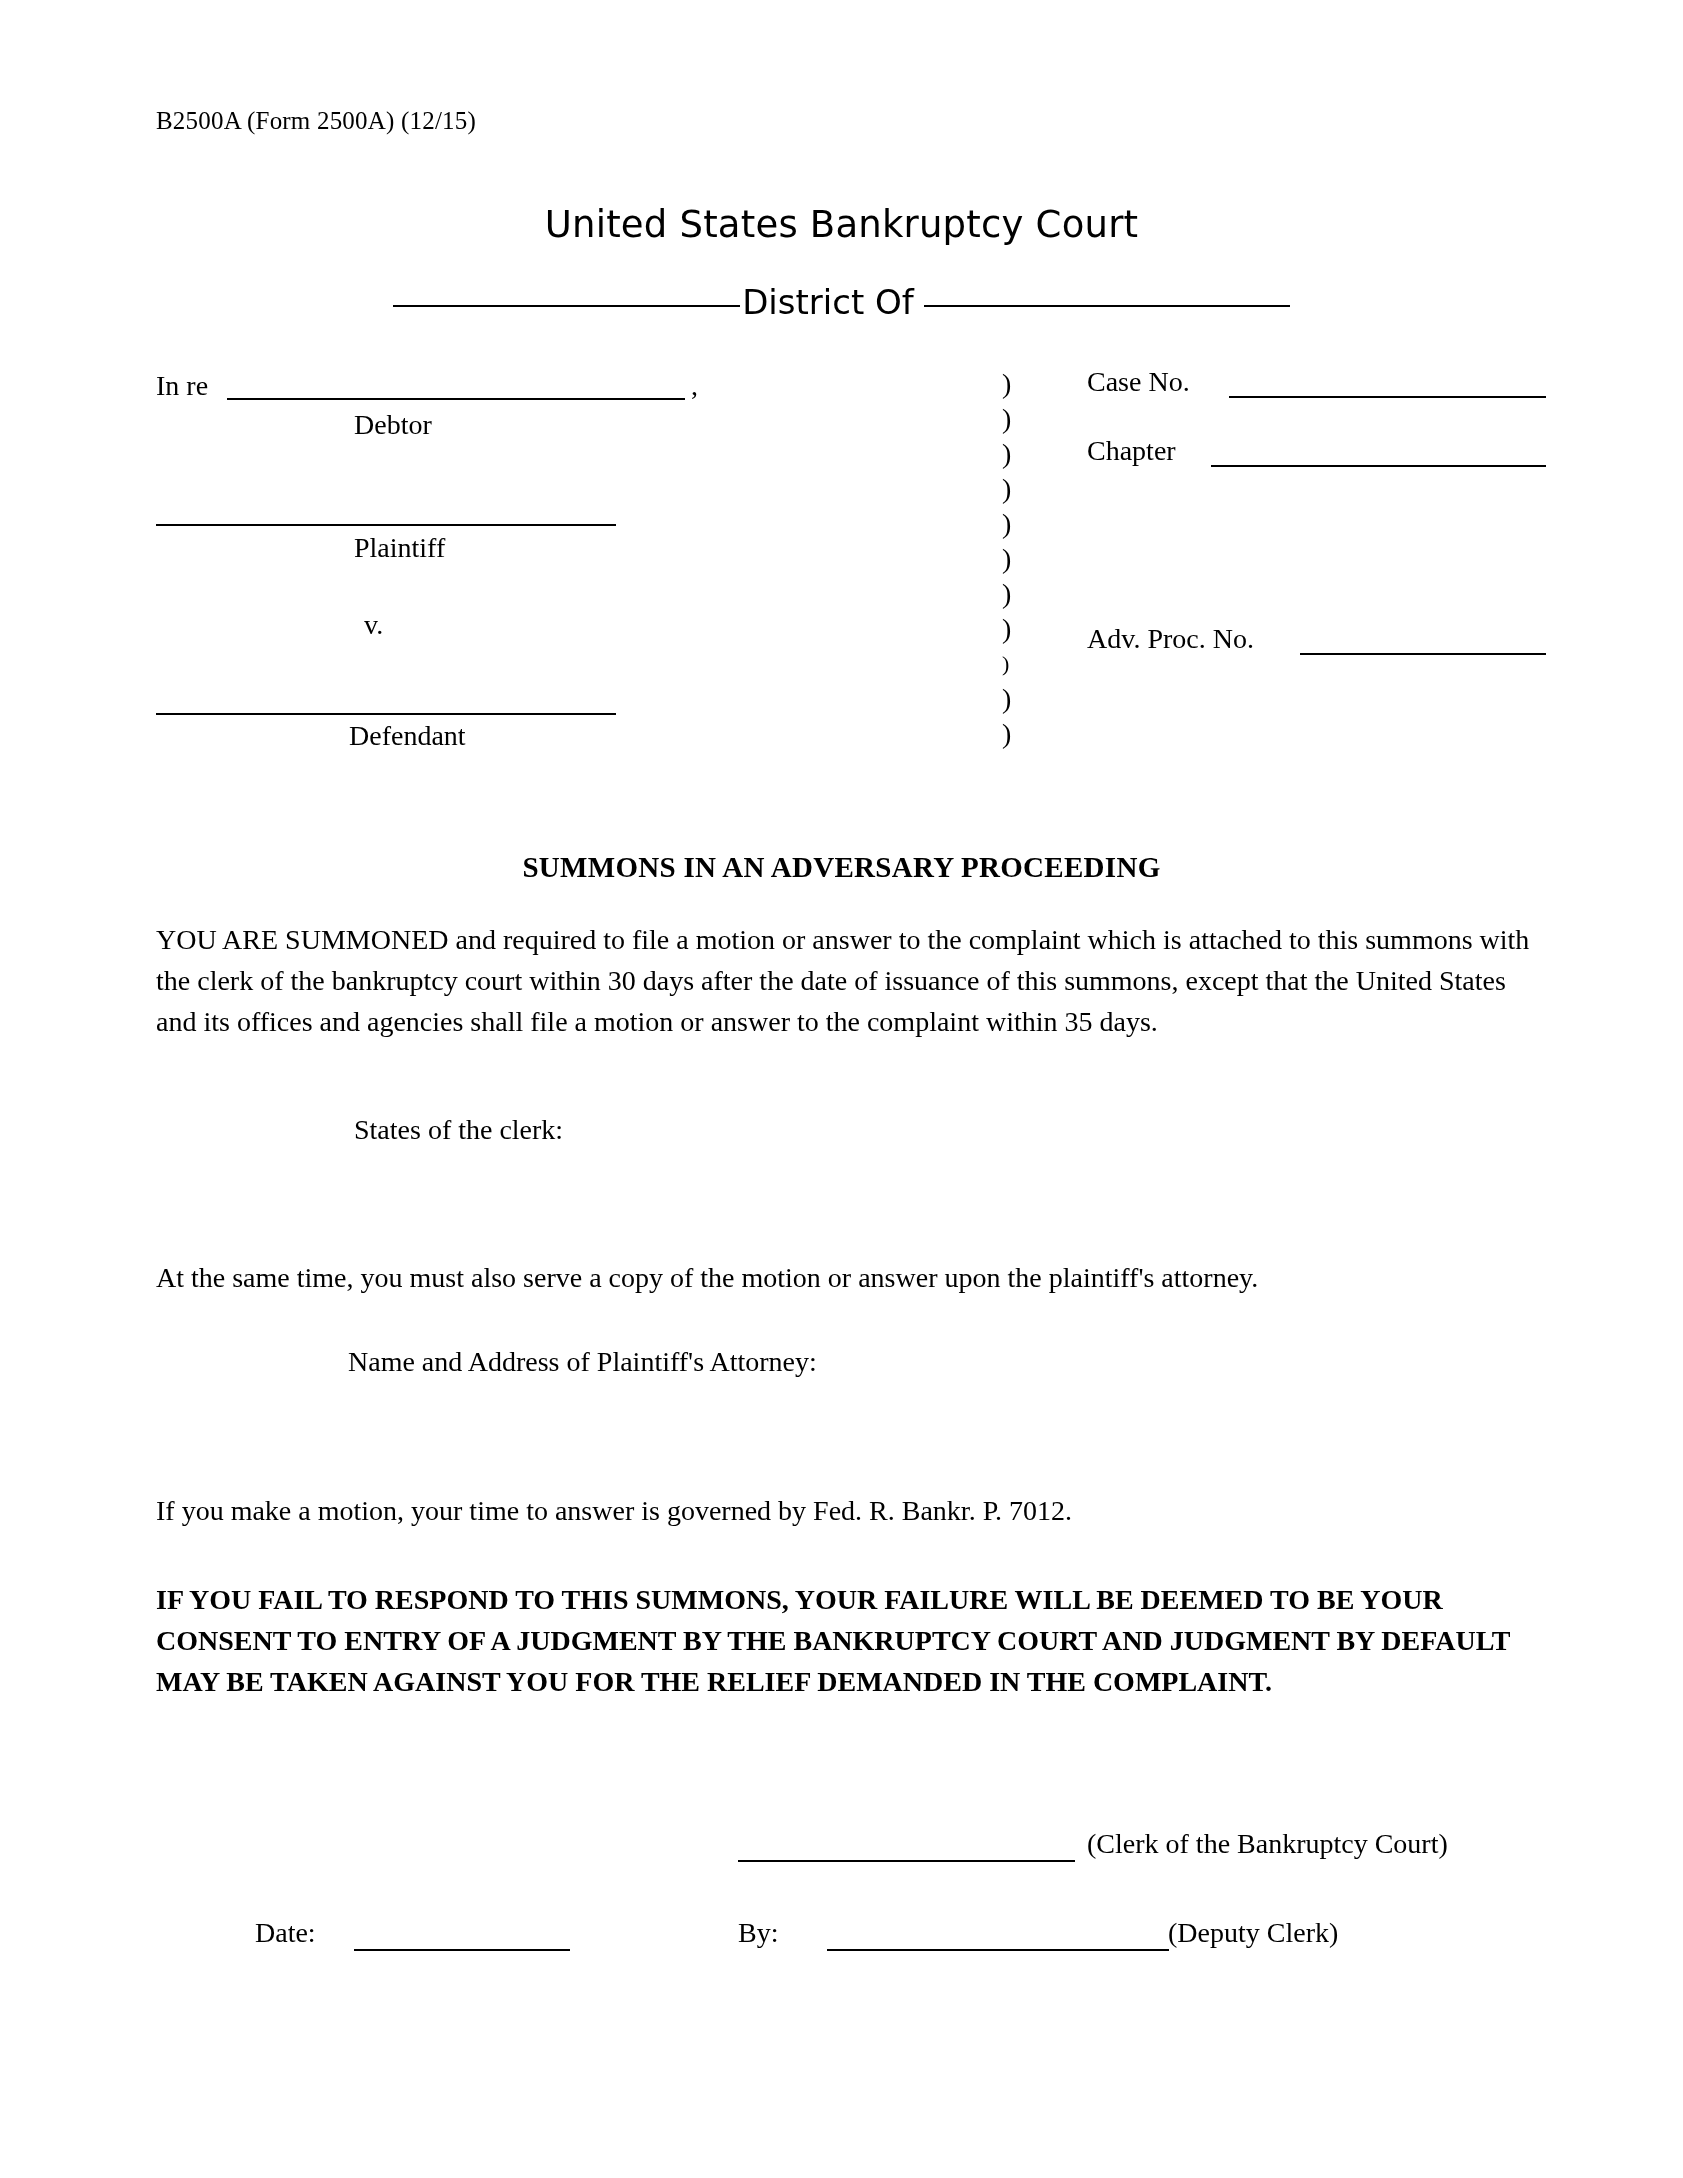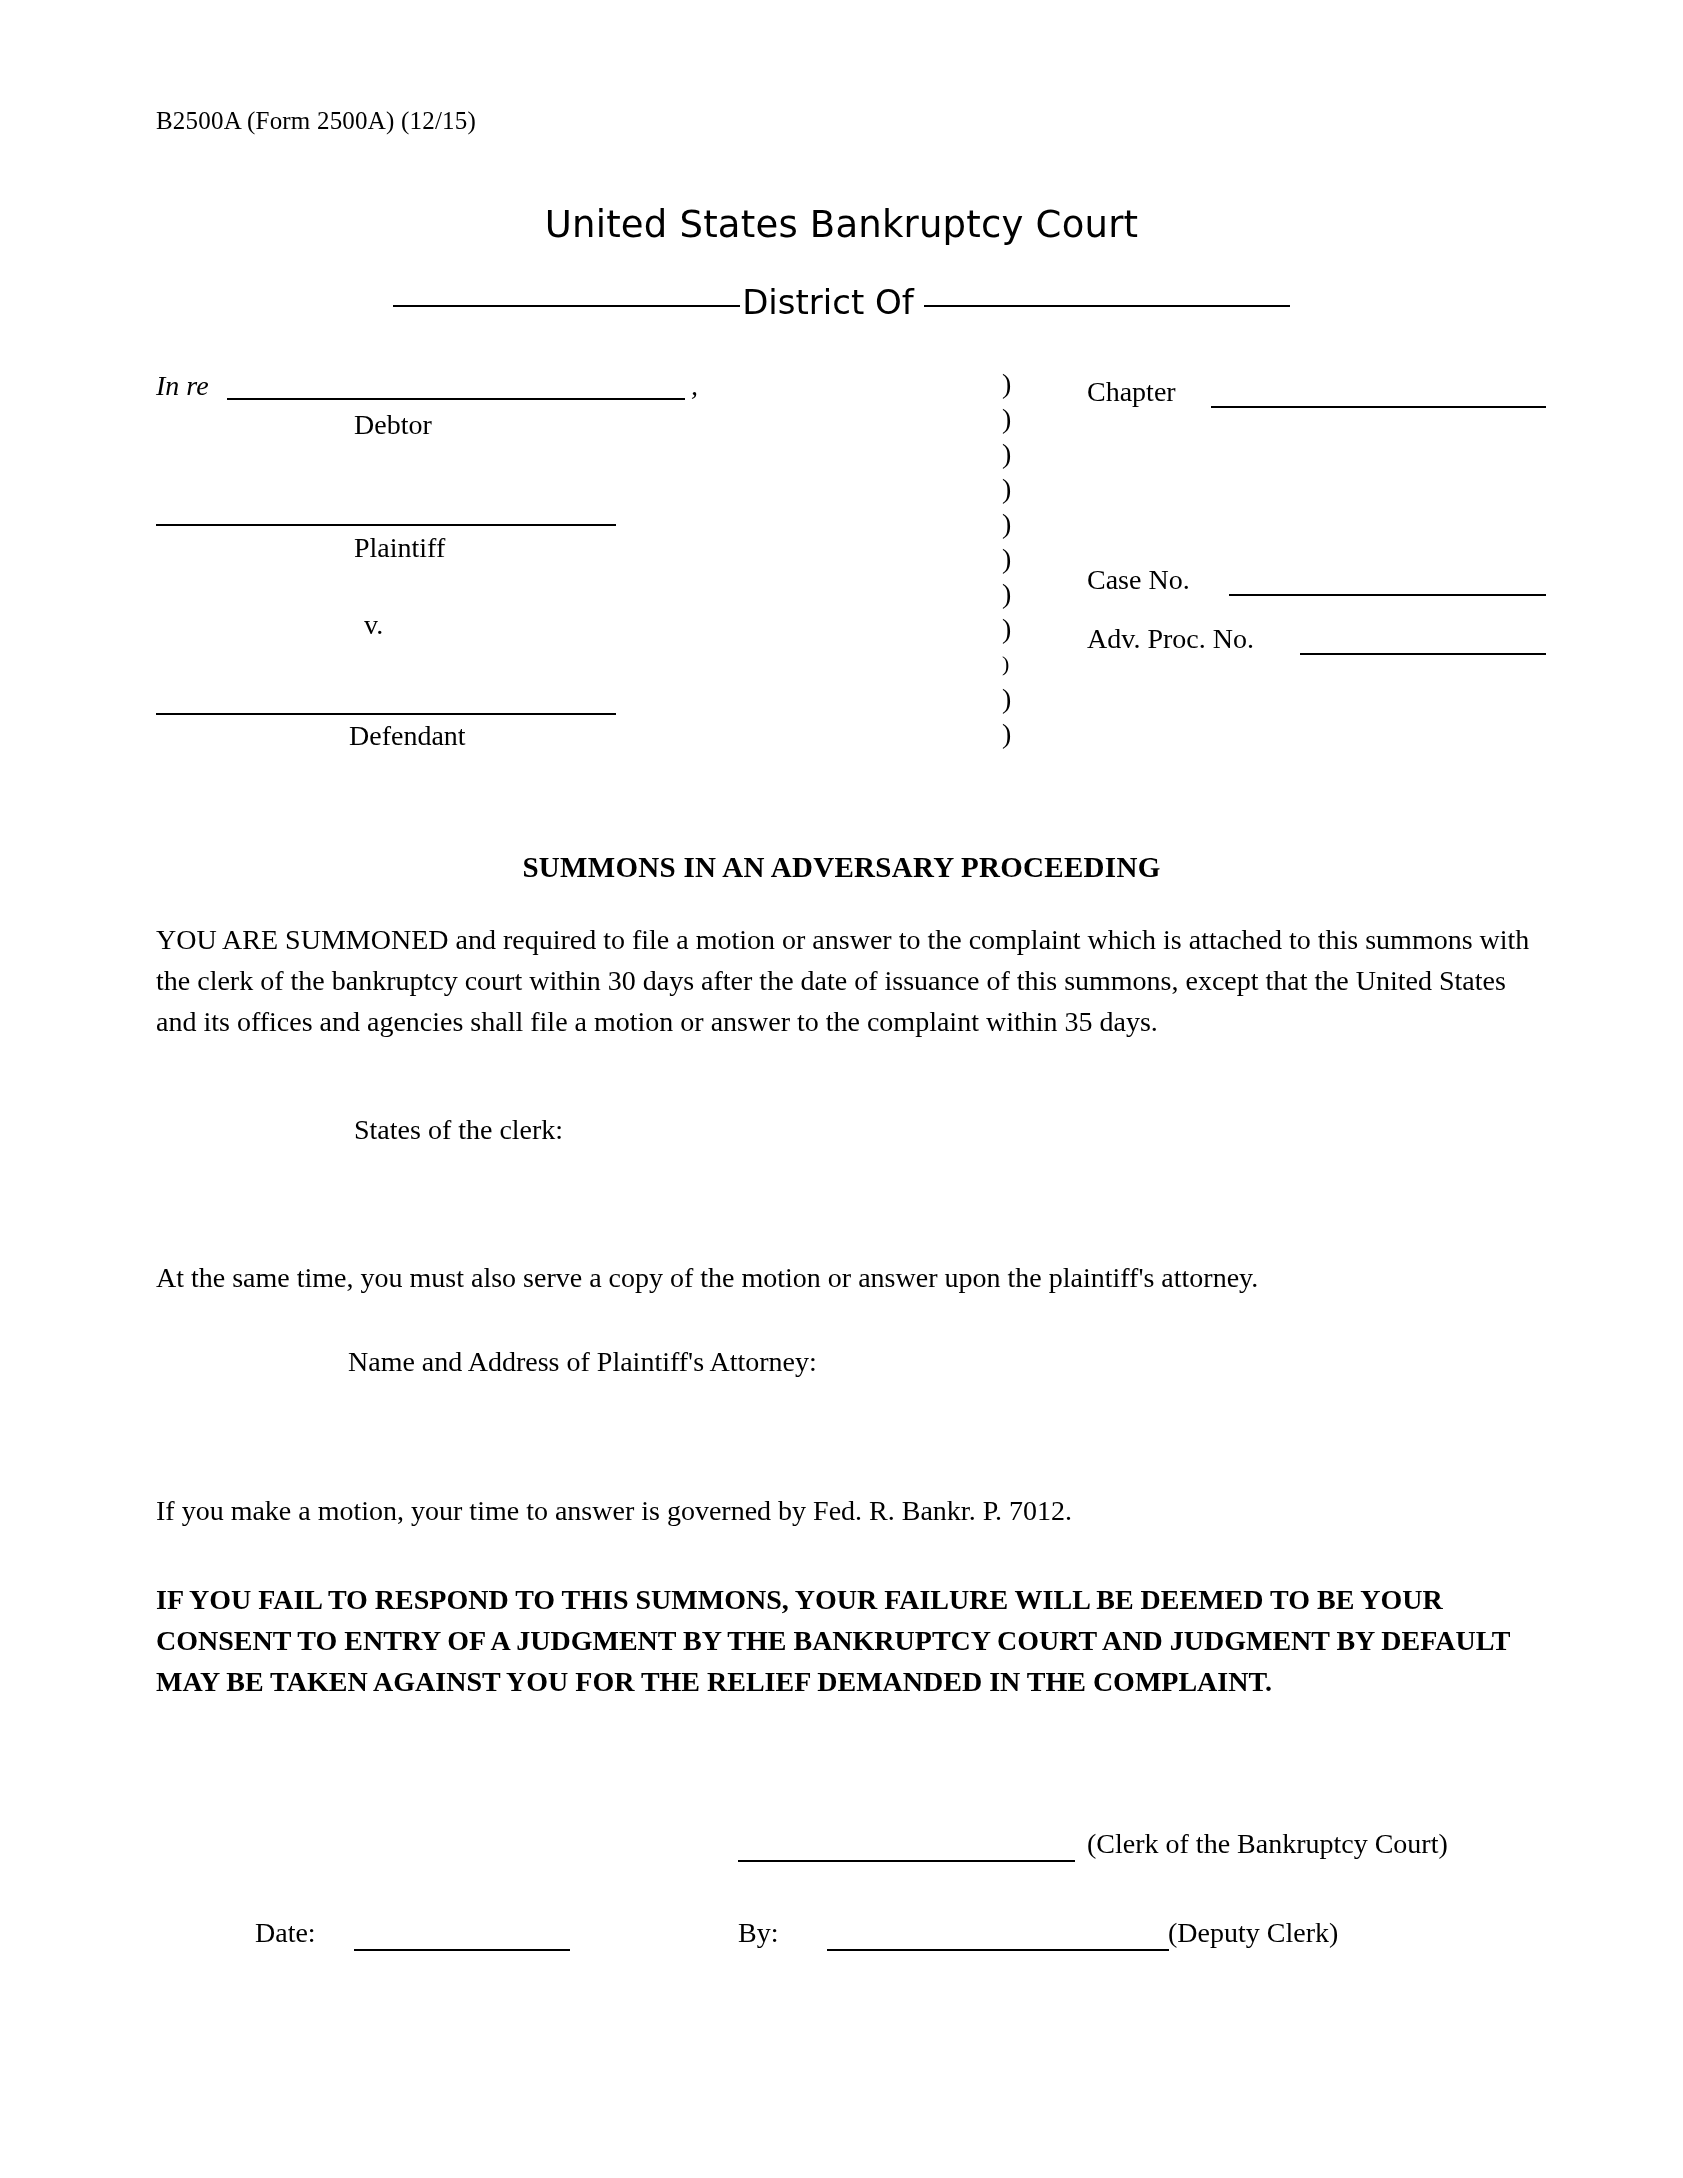--- a/index.html
+++ b/index.html
@@ -82,21 +82,20 @@
   }
   .cap-right {
     position: absolute;
     left: 931px;
     top: 0;
     width: 455px;
   }
   .inre-row {
     position: relative;
     height: 42px;
-    font-style: italic;
   }
   .inre-label {
     position: absolute;
     left: 0;
     top: 4px;
   }
   .line-inre {
     position: absolute;
     left: 71px;
     top: 32px;
@@ -253,27 +252,27 @@
       <span class="paren">)</span>
       <span class="paren">)</span>
       <span class="paren">)</span>
       <span class="paren">)</span>
       <span class="paren small">)</span>
       <span class="paren">)</span>
       <span class="paren">)</span>
     </div>
 
     <div class="cap-right">
+      <div class="right-row" style="height:59px">
+        <span class="rr-label">Case No.</span>
+        <span class="rr-line" style="left:142px; top:30px; width:317px;"></span>
+      </div>
       <div class="right-row" style="height:198px">
         <span class="rr-label" style="top:10px">Chapter</span>
         <span class="rr-line" style="left:124px; top:40px; width:335px;"></span>
-      </div>
-      <div class="right-row" style="height:59px">
-        <span class="rr-label">Case No.</span>
-        <span class="rr-line" style="left:142px; top:30px; width:317px;"></span>
       </div>
       <div class="right-row" style="height:59px">
         <span class="rr-label">Adv. Proc. No.</span>
         <span class="rr-line" style="left:213px; top:30px; width:246px;"></span>
       </div>
     </div>
 
   </div>
 
   <div class="summons-title">SUMMONS IN AN ADVERSARY PROCEEDING</div>

